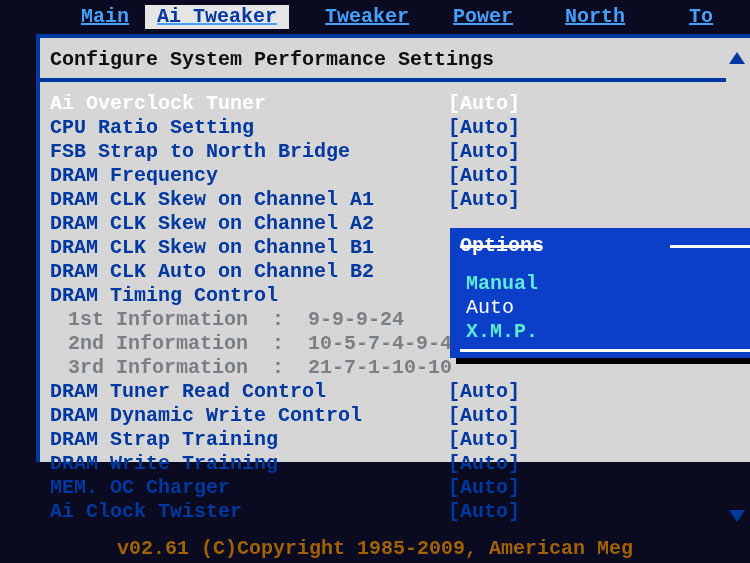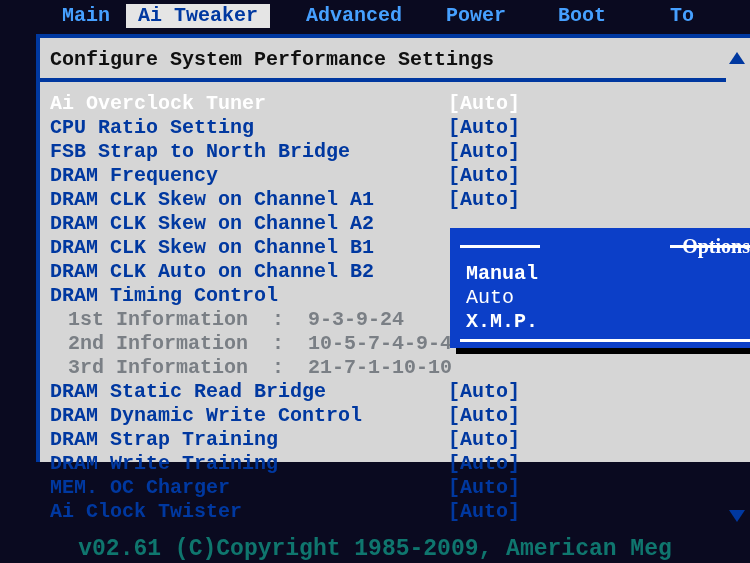--- a/index.html
+++ b/index.html
@@ -15,24 +15,25 @@
     line-height: 24px;
   }
   .screen {
     width: 100%;
     height: 100%;
     box-sizing: border-box;
     padding-top: 4px;
   }
   .menubar {
     display: flex;
-    align-items: flex-start;
+    align-items: center;
     color: #46a0ff;
     height: 26px;
-    padding-left: 50px;
+    padding-left: 69px;
+    text-decoration: underline;
   }
   .menubar .tab {
     padding: 0 12px;
     cursor: pointer;
   }
   .menubar .tab.active {
     background: #e5e5e5;
     color: #0038a0;
     padding: 0 12px;
   }
@@ -98,24 +99,23 @@
     top: 190px;
     width: 310px;
     background: #0c3fc8;
     color: #ffffff;
     box-shadow: 6px 6px 0 0 #000;
     padding: 6px 10px 14px 10px;
     box-sizing: border-box;
   }
   .popup-title {
     position: relative;
-    text-align: right;
+    text-align: left;
     color: #fff;
-    margin-bottom: 4px;
-    font-family: Liberation Serif, serif;
+    margin-bottom: 14px;
   }
   .popup-title::before, .popup-title::after {
     content: '';
     position: absolute;
     top: 11px;
     width: 80px;
     border-top: 3px solid #fff;
   }
   .popup-title::before { left: 0; }
   .popup-title::after  { right: 0; }
@@ -127,48 +127,48 @@
   .popup-item {
     padding: 0 6px;
     cursor: pointer;
   }
   .popup-item.selected {
     color: #ffffff;
     background: transparent;
     font-weight: normal;
   }
   .popup-item:not(.selected) {
-    color: #ffffff;
+    color: #5eead4;
   }
   .footer {
     position: absolute;
     bottom: 0;
     left: 0; right: 0;
     background: #0a0a20;
-    color: #0f766e;
-    font-size: 23px;
+    color: #a16207;
+    font-size: 20px;
     padding: 2px 40px;
     text-align: center;
     white-space: pre;
   }
 </style>
 </head>
 <body>
 
 <div class="screen">
   <div class="menubar" id="menubar">
       <div class="tab">Main</div>
       <span style="width: 4px; display: inline-block;"></span>
       <div class="tab active">Ai Tweaker</div>
       <span style="width: 24px; display: inline-block;"></span>
-      <div class="tab">Advanced</div>
+      <div class="tab">Tweaker</div>
       <span style="width: 20px; display: inline-block;"></span>
       <div class="tab">Power</div>
       <span style="width: 28px; display: inline-block;"></span>
-      <div class="tab">Boot</div>
+      <div class="tab">North</div>
       <span style="width: 40px; display: inline-block;"></span>
       <div class="tab">To</div>
     </div>
 
   <div class="panel">
     <div class="panel-title">Configure System Performance Settings</div>
     <div class="rows" id="rows">
         <div class="row selected">
           <div class="label">Ai Overclock Tuner</div>
           <div class="value">[Auto]</div>
@@ -199,33 +199,33 @@
         </div>
         <div class="row">
           <div class="label">DRAM CLK Auto on Channel B2</div>
           <div class="value"></div>
         </div>
         <div class="row">
           <div class="label">DRAM Timing Control</div>
           <div class="value"></div>
         </div>
         <div class="row info">
-          <div class="label">1st Information  :  9-3-9-24</div>
+          <div class="label">1st Information  :  9-9-9-24</div>
           <div class="value"></div>
         </div>
         <div class="row info">
           <div class="label">2nd Information  :  10-5-7-4-9-4-7</div>
           <div class="value"></div>
         </div>
         <div class="row info">
           <div class="label">3rd Information  :  21-7-1-10-10</div>
           <div class="value"></div>
         </div>
         <div class="row">
-          <div class="label">DRAM Static Read Bridge</div>
+          <div class="label">DRAM Tuner Read Control</div>
           <div class="value">[Auto]</div>
         </div>
         <div class="row">
           <div class="label">DRAM Dynamic Write Control</div>
           <div class="value">[Auto]</div>
         </div>
         <div class="row">
           <div class="label">DRAM Strap Training</div>
           <div class="value">[Auto]</div>
         </div>

